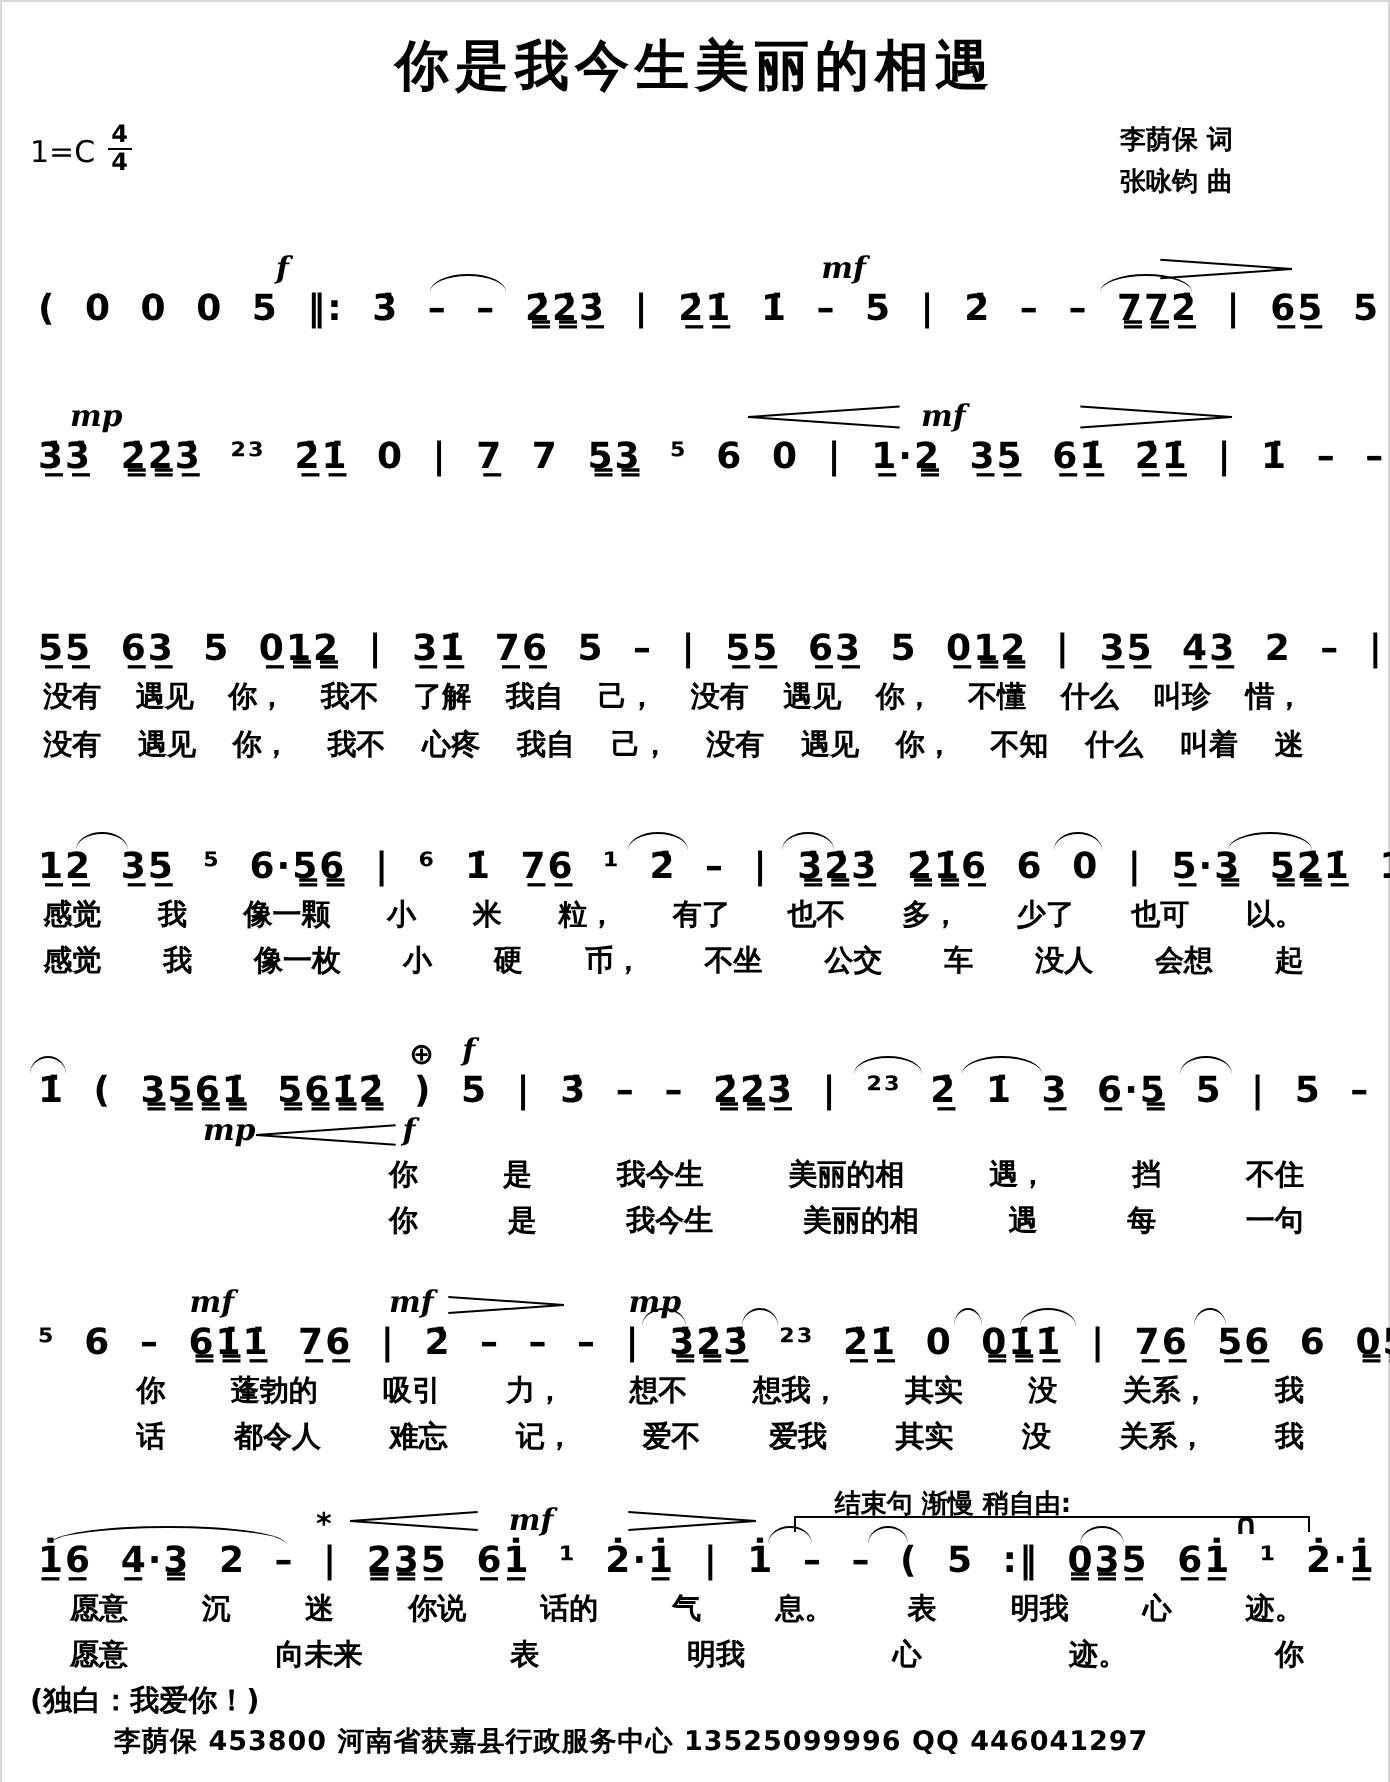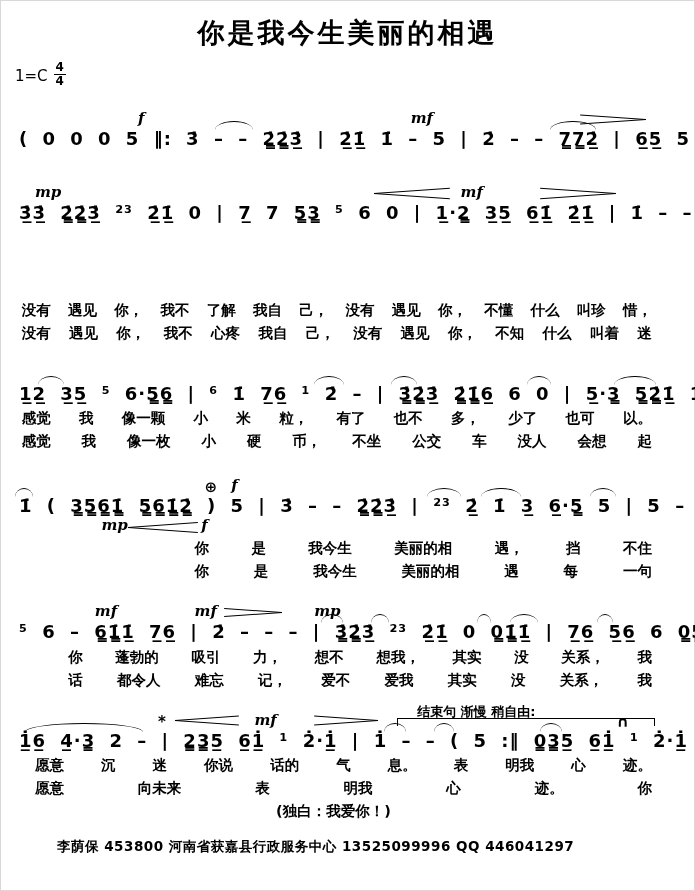--- a/index.html
+++ b/index.html
@@ -77,20 +77,24 @@
   <div class="meta-row">
     <div class="meta-left">
       <div class="keyline">
         <span>1=C</span>
         <span class="frac">
           <span class="top">4</span>
           <span>4</span>
         </span>
       </div>
     </div>
+    <div class="credits">
+      <div>李荫保 词</div>
+      <div>张咏钧 曲</div>
+    </div>
   </div>
 
   <div class="score">
       <div class="system">
         <div class="ann-layer">
           <div class="dyn" style="left: 18.5%;">f</div>
           <div class="slur" style="width: 38px; left: 30%;"></div>
           <div class="dyn" style="left: 59.5%;">mf</div>
           <div class="slur" style="width: 46px; left: 80.5%;"></div>
           <div class="hairpin decresc" style="width: 66px; left: 85%;"></div>
@@ -101,20 +105,21 @@
         <div class="ann-layer">
           <div class="dyn" style="left: 3%;">mp</div>
           <div class="hairpin cresc" style="width: 76px; left: 54%;"></div>
           <div class="dyn" style="left: 67%;">mf</div>
           <div class="hairpin decresc" style="width: 76px; left: 79%;"></div>
         </div>
         <div class="notation">3̲̇3̲̇ 2̳̇2̳̇3̲̇ ²³ 2̲̇1̲̇ 0 | 7̲ 7 5̳3̳ ⁵ 6 0 | 1̲·2̳ 3̲5̲ 6̲1̲̇ 2̲̇1̲̇ | 1̇ – – 0 ) |</div>
       </div>
       <div class="system">
         <div class="ann-layer"></div>
+        <div class="notation">5̲5̲ 6̲3̲ 5 0̲1̳2̳ | 3̲1̲̇ 7̲6̲ 5 – | 5̲5̲ 6̲3̲ 5 0̲1̳2̳ | 3̲5̲ 4̲3̲ 2 – |</div>
         <div class="lyrics" style="padding-left: 1%;">
           <span class="syl">没有</span>
           <span class="syl">遇见</span>
           <span class="syl">你，</span>
           <span class="syl">我不</span>
           <span class="syl">了解</span>
           <span class="syl">我自</span>
           <span class="syl">己，</span>
           <span class="syl">没有</span>
           <span class="syl">遇见</span>
@@ -281,21 +286,21 @@
         </div>
         <div class="lyrics" style="padding-left: 3%;">
           <span class="syl">愿意</span>
           <span class="syl">向未来</span>
           <span class="syl">表</span>
           <span class="syl">明我</span>
           <span class="syl">心</span>
           <span class="syl">迹。</span>
           <span class="syl">你</span>
         </div>
-        <div class="lyrics single" style="padding-left: 0%; justify-content: center;">
+        <div class="lyrics single" style="padding-left: 0%;">
           <span class="syl">(独白：我爱你！)</span>
         </div>
       </div>
     </div>
 
   <div class="footer">李荫保 453800 河南省获嘉县行政服务中心 13525099996 QQ 446041297</div>
 
 </div>
 
 </body></html>

